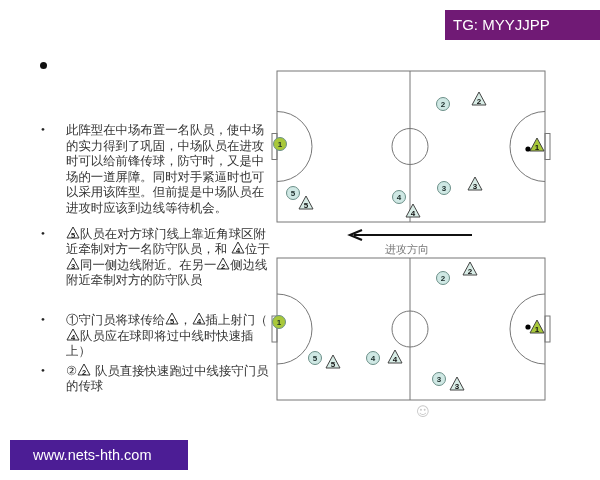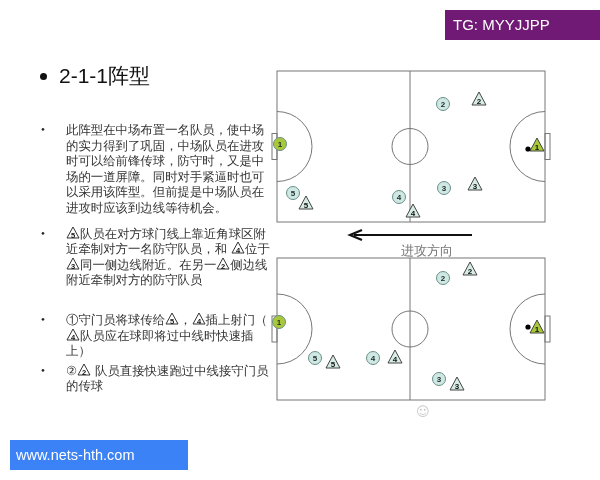--- a/index.html
+++ b/index.html
@@ -7,33 +7,32 @@
          font-family: "DejaVu Sans", "Liberation Sans", sans-serif; color:#222; }
   .abs { position:absolute; }
   .title-row { left:40px; top:62px; font-family:"Liberation Sans", "DejaVu Sans", sans-serif; font-size:21px; color:#111; display:flex; align-items:center; }
   .title-row .dot { width:7px; height:7px; border-radius:50%; background:#111; margin-right:12px; }
   .bullets { left:40px; top:122px; width:232px; font-family:"DejaVu Serif", "Liberation Serif", serif; font-size:12.4px; line-height:15.6px; color:#333; }
   .bl { display:flex; margin-bottom:10px; }
   .bl .bdot { width:18px; flex:0 0 18px; font-size:10px; line-height:15.6px; color:#222; }
   .bl .btxt { flex:1; white-space:pre-wrap;margin-left:8px; }
   .mini-tri { display:inline-block; position:relative; width:14px; height:12px; vertical-align:-1px; }
   .tg { left:445px; top:10px; width:163px; height:30px; background:#701a75; color:#fff; font-family:"Liberation Sans", sans-serif; font-size:15px; line-height:30px; padding-left:8px; box-sizing:border-box; }
-  .url { left:10px; top:440px; width:178px; height:30px; background:#3b82f6; color:#fff; font-family:"Liberation Sans", sans-serif; font-size:14.5px; line-height:30px; padding-left:6px; box-sizing:border-box; }
-  .dir-label { left:401px; top:242px; font-size:13px; color:#777; font-family:Liberation Sans, sans-serif; }
+  .url { left:10px; top:440px; width:178px; height:30px; background:#4c1d95; color:#fff; font-family:"Liberation Sans", sans-serif; font-size:14.5px; line-height:30px; padding-left:23px; box-sizing:border-box; }
+  .dir-label { left:385px; top:242px; font-size:11px; color:#777; font-family:Liberation Sans, sans-serif; }
   .watermark { left:416px; top:404px; font-size:11px; color:#c8c8c8; font-family:"DejaVu Sans", sans-serif; display:flex; align-items:center; gap:4px; }
   svg text { font-family:"Liberation Sans", "DejaVu Sans", sans-serif; font-weight:bold; }
 </style>
 </head>
 <body>
 
 <div class="abs tg">TG: MYYJJPP</div>
 
 <div class="abs title-row">
   <span class="dot"></span>
-  <span>2-1-1阵型</span>
 </div>
 
 <div class="abs bullets" id="bullets">
     <div class="bl">
       <span class="bdot">•</span>
       <span class="btxt">此阵型在中场布置一名队员，使中场的实力得到了巩固，中场队员在进攻时可以给前锋传球，防守时，又是中场的一道屏障。同时对手紧逼时也可以采用该阵型。但前提是中场队员在进攻时应该到边线等待机会。</span>
     </div>
     <div class="bl" style="margin-bottom: 24px;">
       <span class="bdot">•</span>
       <span class="btxt"><span class="mini-tri"><svg width="14" height="13" style="position:absolute;left:0;top:-1px">

